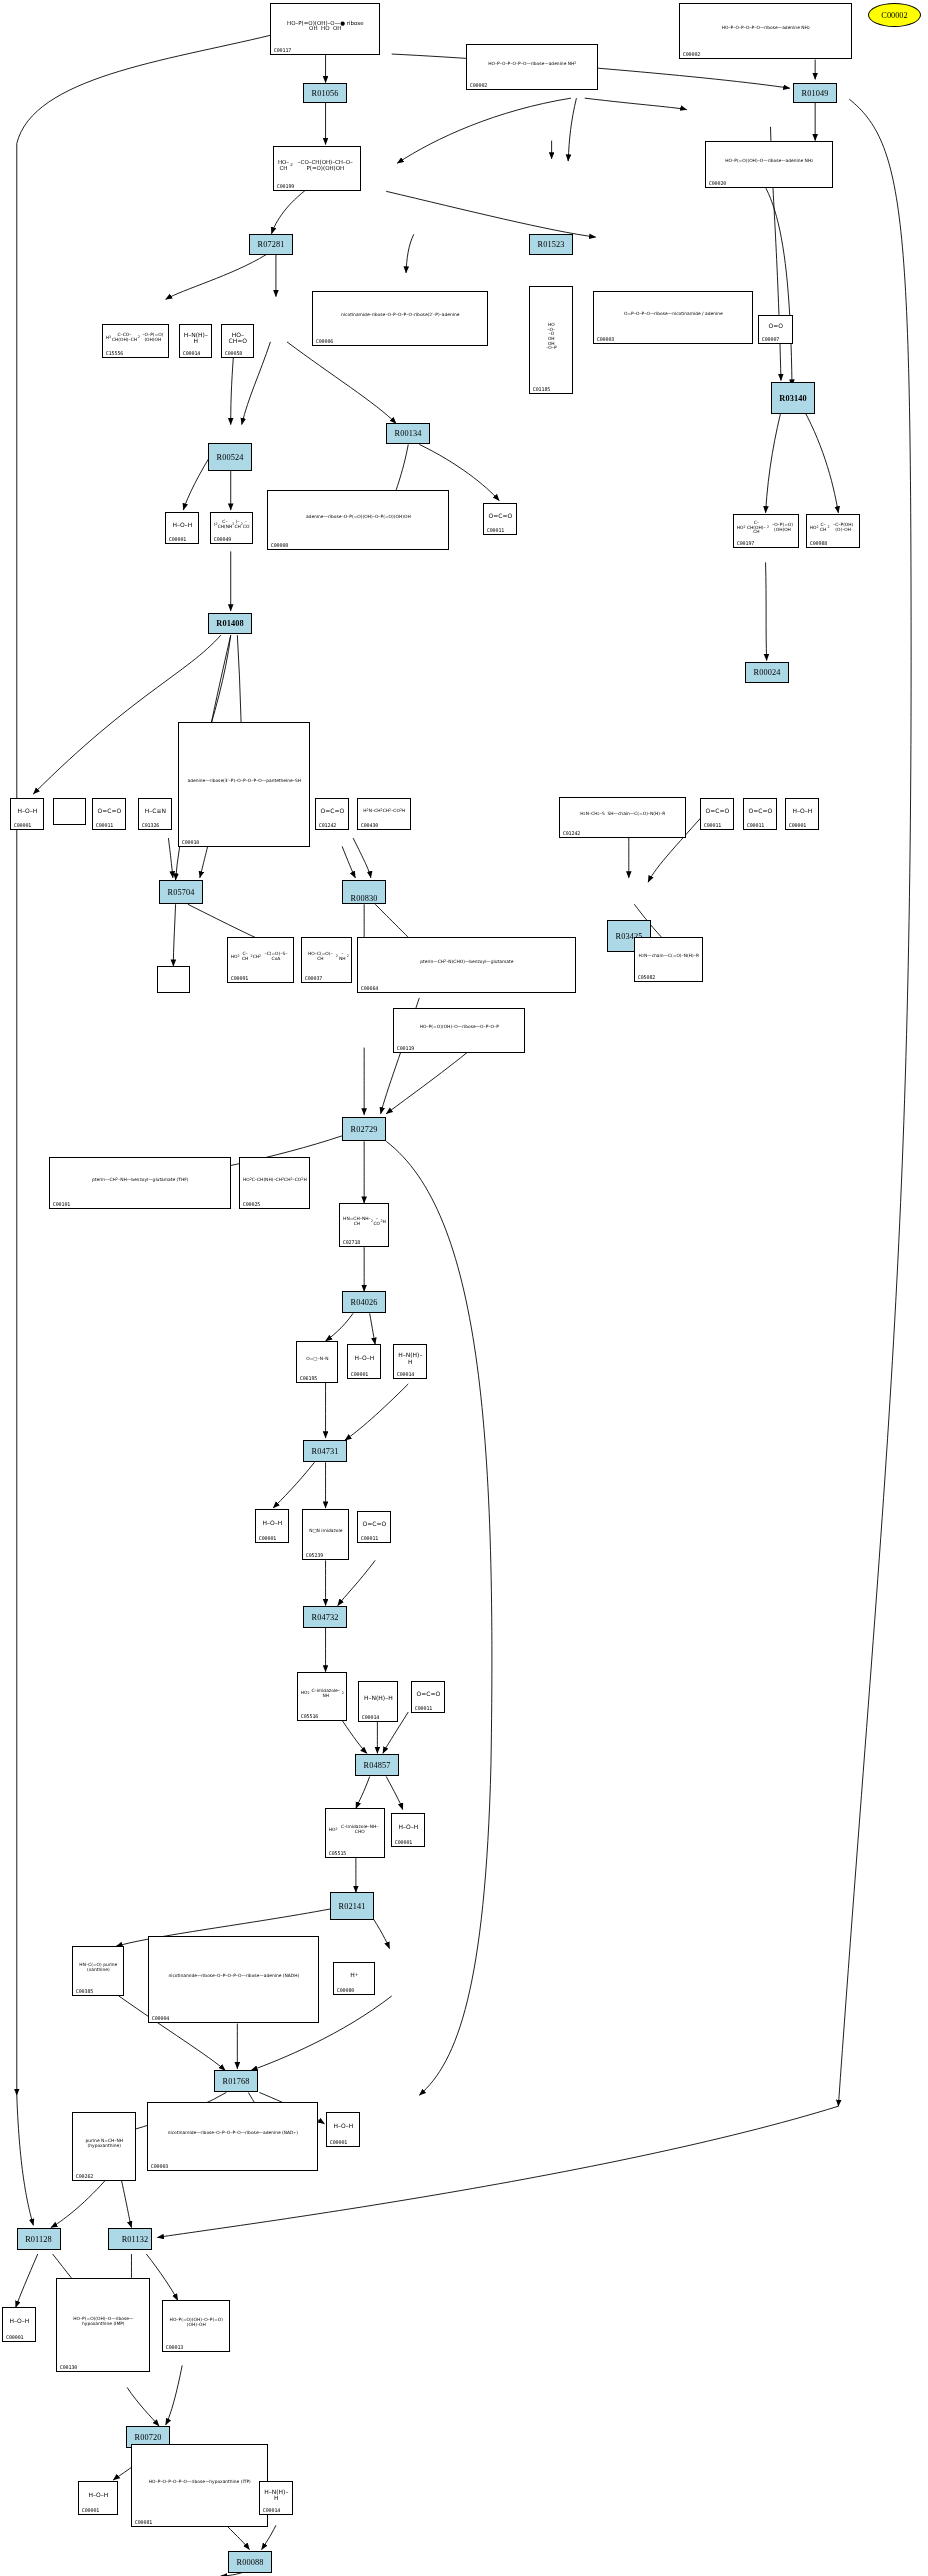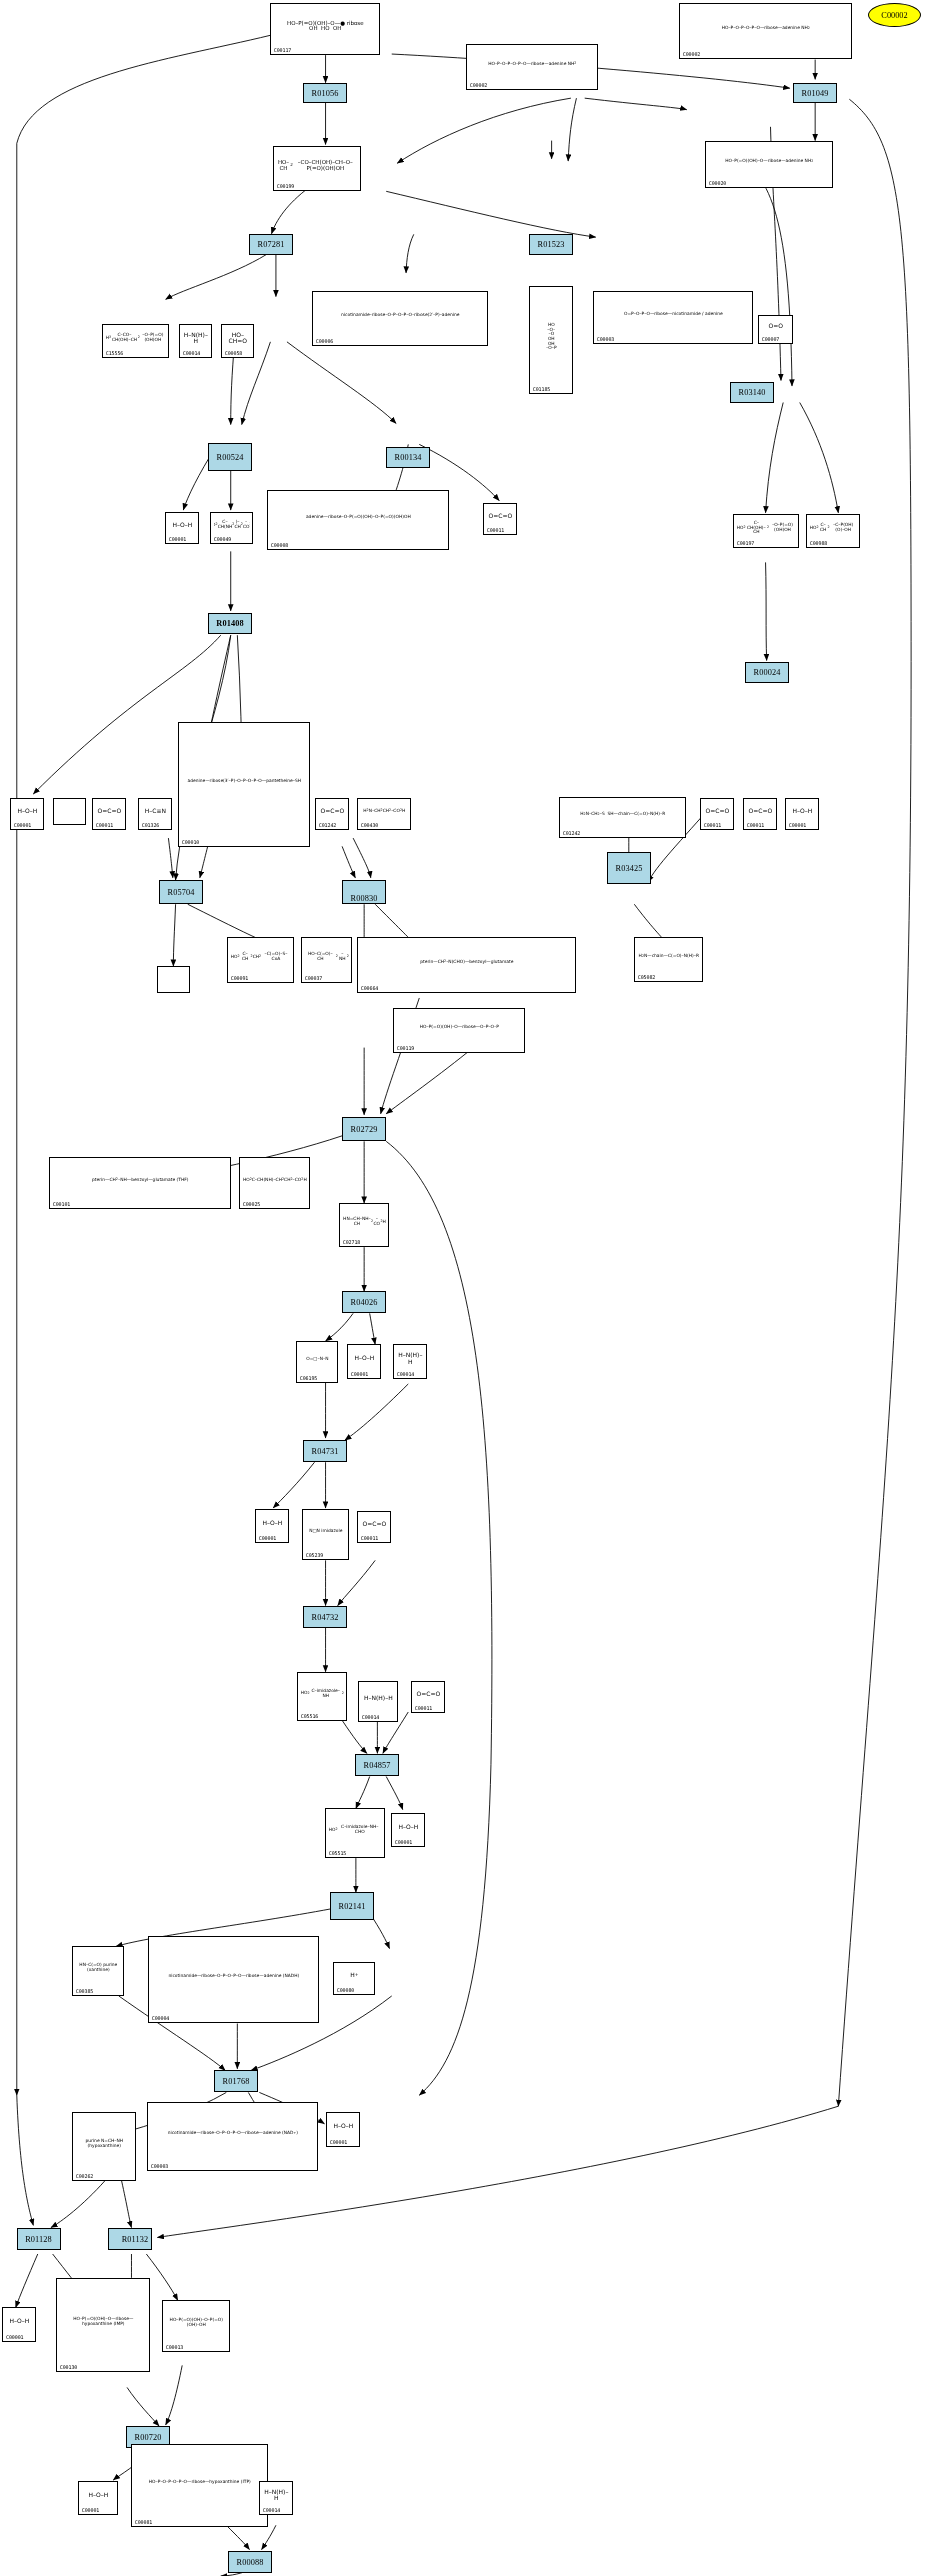--- a/index.html
+++ b/index.html
@@ -322,24 +322,24 @@
   </div>
 
   <div class="node cpd" style="left:758px;top:315px;width:35px;height:29px;">
     <div class="struct fx">O=O</div>
     <div class="cid">C00007</div>
   </div>
 
   <div class="node rxn" style="left:208px;top:443px;width:44px;height:28px;align-items:center;">
     <span>R00524</span>
   </div>
-  <div class="node rxn" style="left:386px;top:423px;width:44px;height:21px;margin-top:24px;">
+  <div class="node rxn" style="left:386px;top:423px;width:44px;height:21px;">
     <span>R00134</span>
   </div>
-  <div class="node rxn" style="left:730px;top:382px;width:44px;height:21px;">
+  <div class="node rxn" style="left:771px;top:382px;width:44px;height:32px;font-weight:bold;">
     <span>R03140</span>
   </div>
 
   <div class="node cpd" style="left:165px;top:512px;width:34px;height:32px;">
     <div class="struct fx">H–O–H</div>
     <div class="cid">C00001</div>
   </div>
 
   <div class="node cpd" style="left:210px;top:512px;width:43px;height:32px;">
     <div class="struct fxs">
@@ -442,21 +442,21 @@
   </div>
 
   <div class="node cpd" style="left:677px;top:523px;width:0;height:0;border:none;"></div>
 
   <div class="node rxn" style="left:159px;top:880px;width:44px;height:24px;">
     <span>R05704</span>
   </div>
   <div class="node rxn" style="left:342px;top:880px;width:44px;height:24px;align-items:flex-end;">
     <span>R00830</span>
   </div>
-  <div class="node rxn" style="left:607px;top:852px;width:44px;height:32px;">
+  <div class="node rxn" style="left:607px;top:920px;width:44px;height:32px;">
     <span>R03425</span>
   </div>
 
   <div class="node empty" style="left:157px;top:966px;width:33px;height:26.5px;"></div>
 
   <div class="node cpd" style="left:227px;top:937px;width:67px;height:46px;">
     <div class="struct fxs">
       HO<span class="sub">2</span>C–CH<span class="sub">2</span>CH<span class="sub">2</span>–C(=O)–S–CoA
     </div>
     <div class="cid">C00091</div>

